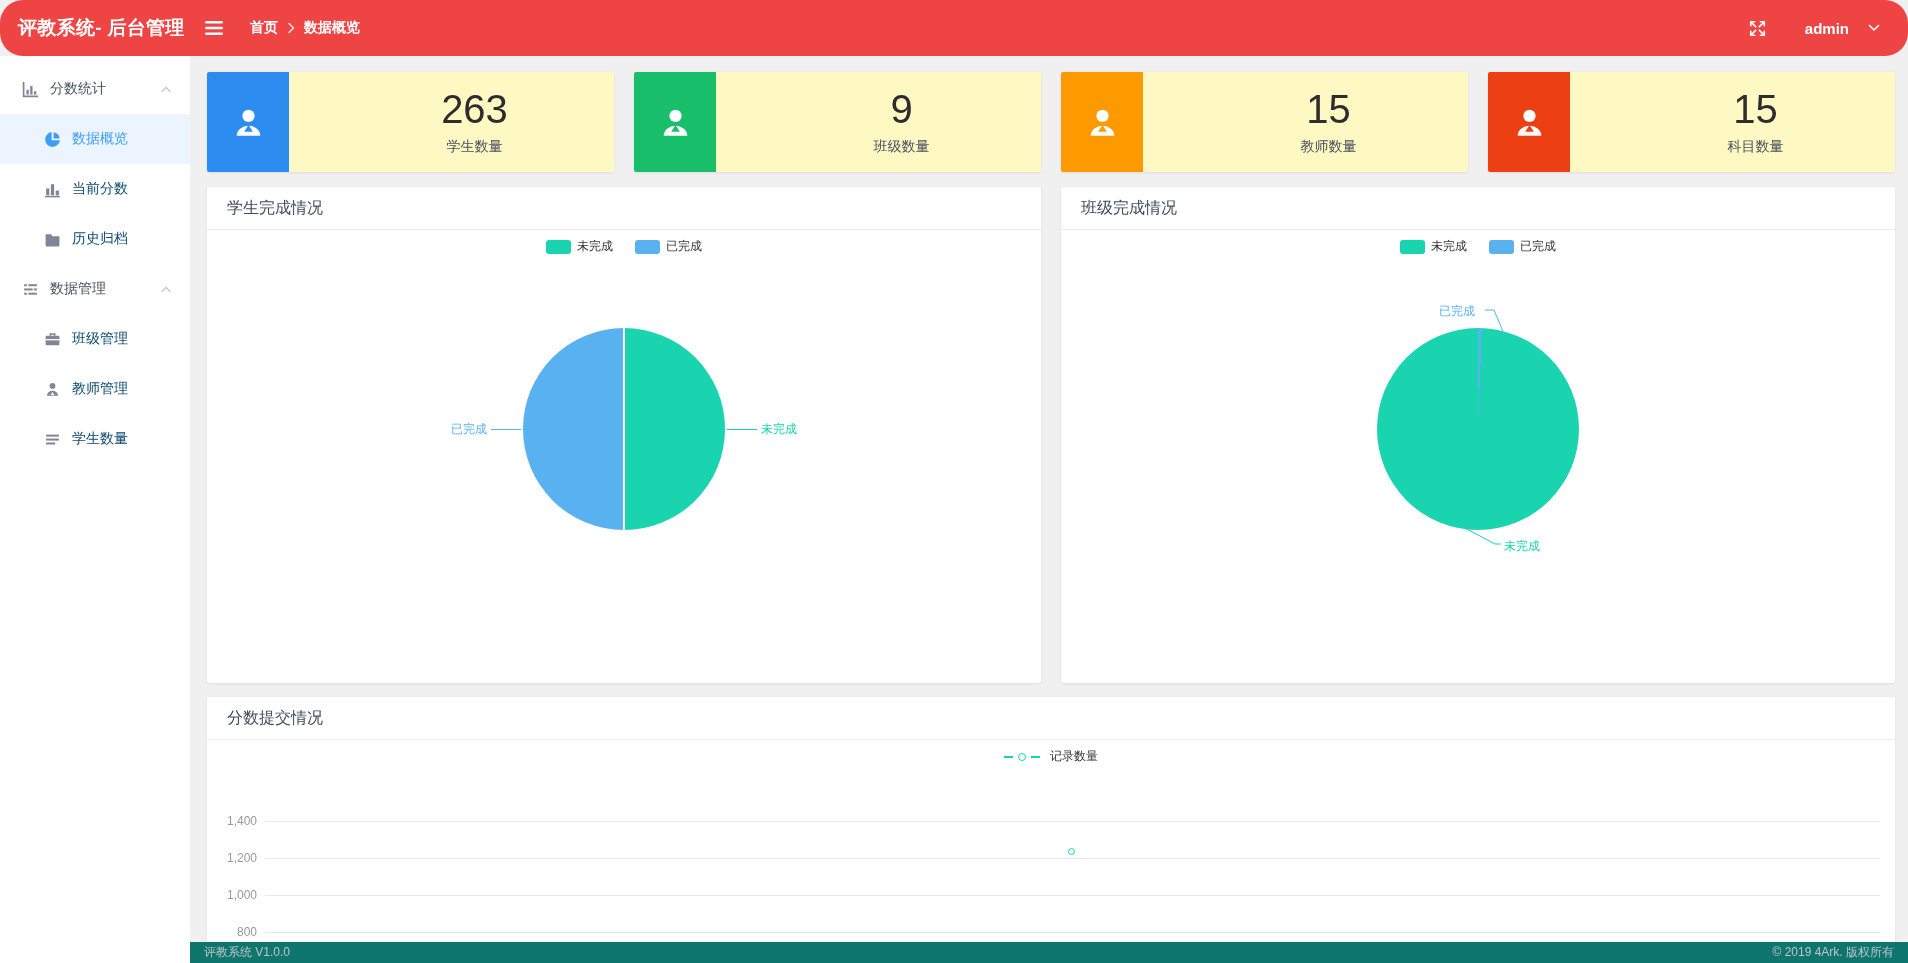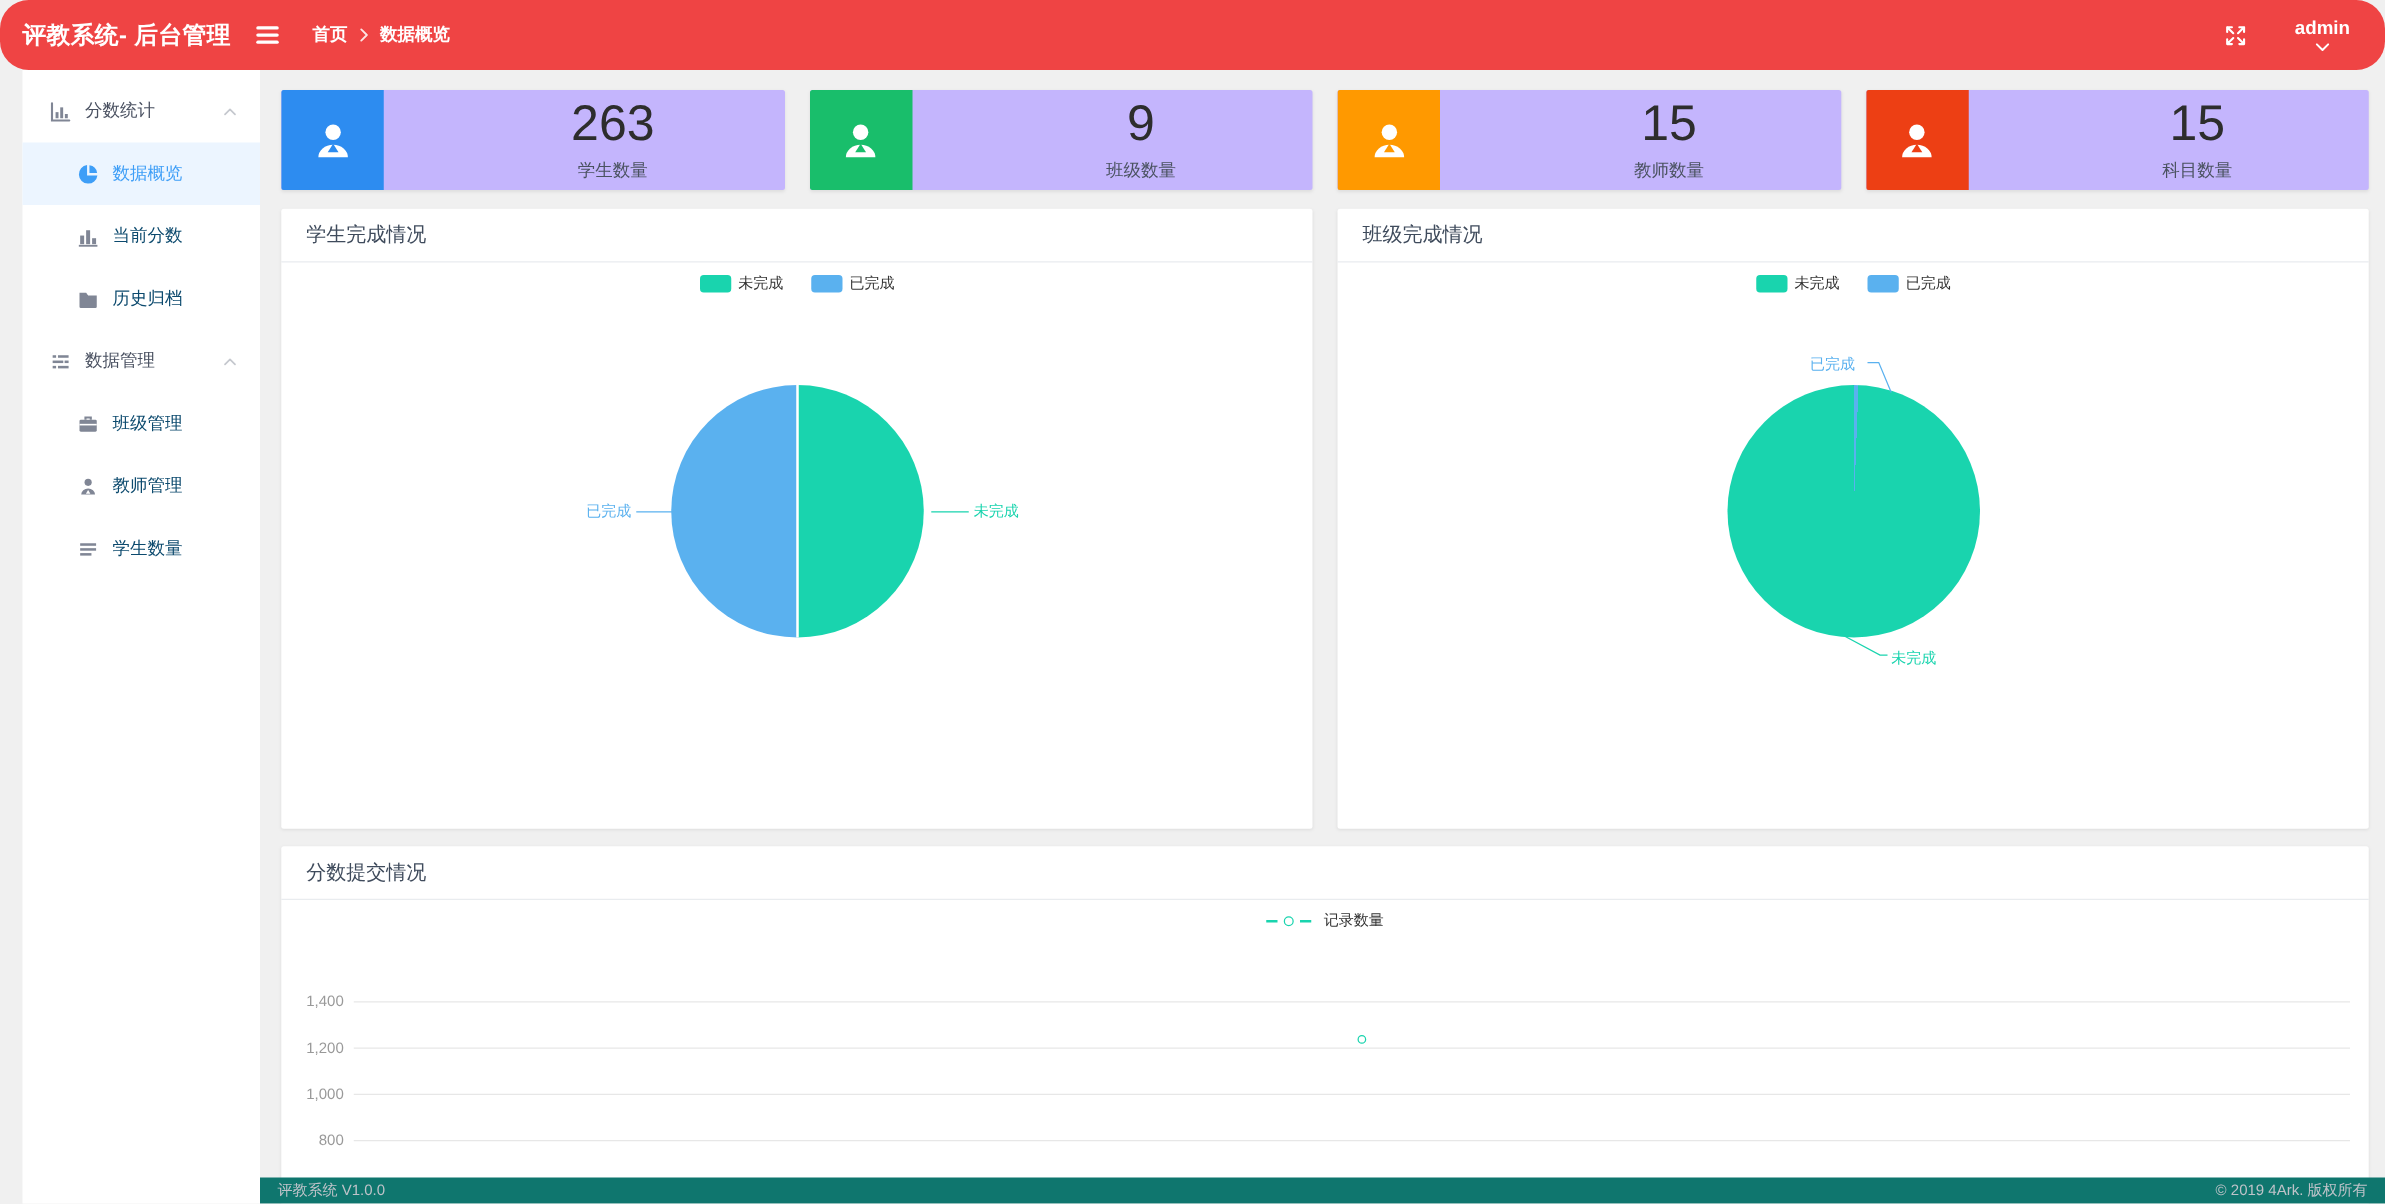--- a/index.html
+++ b/index.html
@@ -8,37 +8,37 @@
   .app { display:flex; flex-direction:column; height:100%; }
 
   
   .header { flex:0 0 56px; background:#ef4444; display:flex; align-items:center; color:#fff;border-radius:23px; }
   .brand { width:190px; padding-left:18px; font-size:19px; font-weight:bold; letter-spacing:.3px; white-space:nowrap; }
   .hamburger { margin-left:14px; cursor:pointer; display:flex; align-items:center; }
   .breadcrumb { display:flex; align-items:center; margin-left:26px; gap:9px; font-size:14px; font-weight:bold; }
   .crumb { cursor:pointer; }
   .header-right { margin-left:auto; display:flex; align-items:center; gap:38px; padding-right:28px; }
   .fullscreen { cursor:pointer; display:flex; }
-  .user { display:flex; align-items:center; gap:3px; font-size:15px; font-weight:bold; cursor:pointer;flex-direction:column; }
-
-  
-  .main { flex:1; display:flex; min-height:0;margin-left:18px; }
+  .user { display:flex; align-items:center; gap:19px; font-size:15px; font-weight:bold; cursor:pointer; }
+
+  
+  .main { flex:1; display:flex; min-height:0; }
   .sidebar { flex:0 0 190px; background:#fff; padding-top:8px; }
   .menu-head { height:50px; display:flex; align-items:center; padding:0 18px 0 22px; gap:11px; color:#495060; cursor:pointer; }
   .menu-head .chev { margin-left:auto; display:flex; }
   .menu-item { height:50px; display:flex; align-items:center; padding-left:44px; gap:11px; color:#0c4a6e; cursor:pointer; }
   .menu-item.active { background:#ecf5ff; color:#3e9ef7; }
   .mi { color:#808695; display:flex; }
   .menu-item.active .mi { color:#3e9ef7; }
 
   .content { flex:1; position:relative; overflow:hidden; padding:16px 13px 0 17px; background:#f0f0f0; }
 
   
   .stats-row { display:flex; gap:20px; }
-  .stat-card { flex:1; height:80px; background:#c4b5fd; display:flex; border-radius:2px; overflow:hidden; box-shadow:0 1px 3px rgba(0,0,0,.08);gap:46px; }
+  .stat-card { flex:1; height:100px; background:#fef9c3; display:flex; border-radius:2px; overflow:hidden; box-shadow:0 1px 3px rgba(0,0,0,.08);gap:46px; }
   .stat-icon { width:82px; flex:0 0 82px; background:var(--c); display:flex; align-items:center; justify-content:center; }
   .stat-body { flex:1; display:flex; flex-direction:column; align-items:center; justify-content:center; gap:9px; }
   .stat-value { font-size:40px; line-height:1; color:#2d2d2d; }
   .stat-label { font-size:14px; color:#4a5260; }
 
   
   .charts-row { display:flex; gap:20px; margin-top:15px; }
   .chart-card { flex:1; height:496px; background:#fff; border-radius:2px; box-shadow:0 1px 3px rgba(0,0,0,.08); }
   .card-title { height:43px; display:flex; align-items:center; padding:0 20px; font-size:16px; color:#3f4b5c; border-bottom:1px solid #e9ecef; }
   .chart-area { position:relative; height:396px; }

